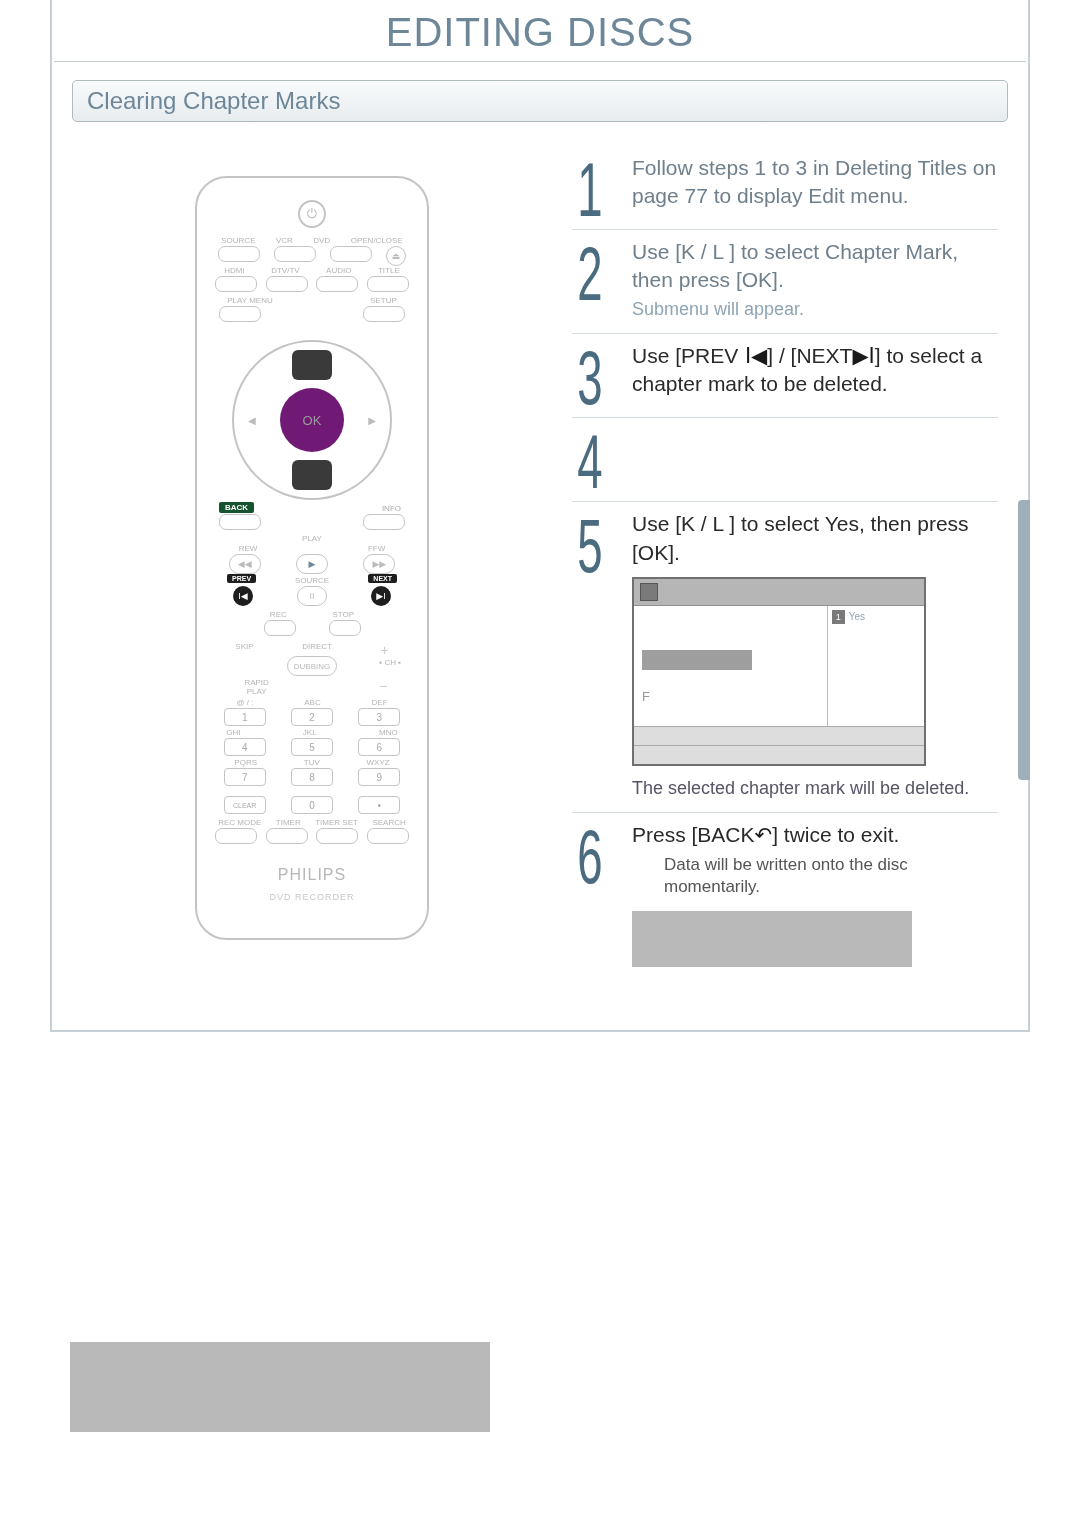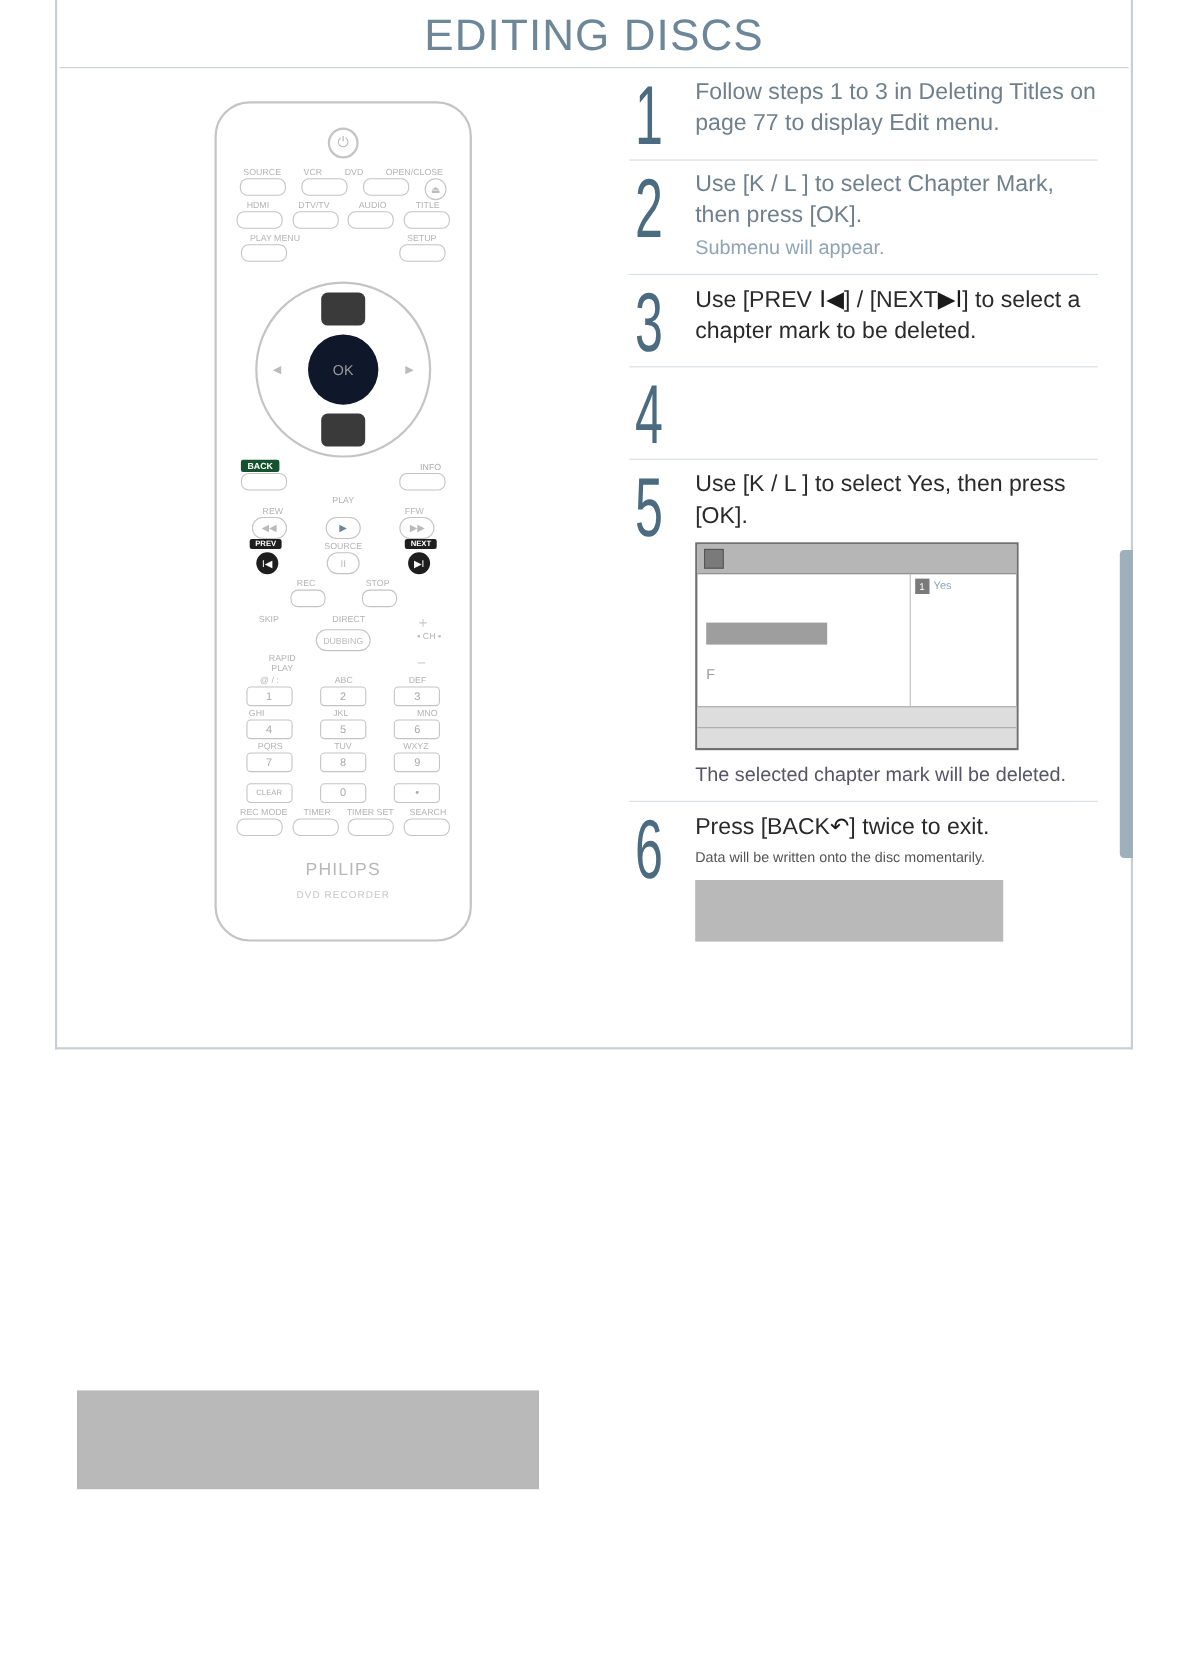--- a/index.html
+++ b/index.html
@@ -20,21 +20,21 @@
     width:1080px;
     margin:0 auto;
     background:var(--page-bg);
     position:relative;
   }
   .content-frame {
     box-sizing:border-box;
     margin: 0 50px;
     border:2px solid var(--frame-border);
     border-top:none;
-    padding-bottom:84px;
+    padding-bottom:51px;
     position:relative;
   }
   .heading {
     text-align:center;
     font-size:40px;
     letter-spacing:1px;
     color:var(--heading-color);
     padding:10px 0 6px 0;
     font-weight:400;
     border-bottom:1px solid var(--frame-border);
@@ -95,23 +95,24 @@
   }
   .step-body .main-text { color:#6f7f8c; }
   .step-body .sub {
     display:block;
     font-size:18px;
     color:#8ea4b4;
     margin-top:2px;
   }
   .step-body .fine {
     display:block;
-    font-size:13px;
+    font-size:17px;
     color:#555;
     margin-top:4px;
+    margin-left:32px;
   }
   .step-body .caption {
     display:block;
     font-size:18px;
     color:#556;
     margin-top:10px;
   }
   .step .darker { color:#2a2a2a; }
   .glyph { font-family: "DejaVu Sans", Arial, sans-serif; }
   .black { color:#1a1a1a; }
@@ -214,21 +215,21 @@
   }
   .remote .label-row{
     position:absolute;left:0;right:0;display:flex;justify-content:space-around;padding:0 14px;font-size:8px;color:#b4b4b4;
   }
   .remote .dpad {
     position:absolute;top:162px;left:50%;transform:translateX(-50%);
     width:156px;height:156px;border:2px solid var(--remote-stroke);border-radius:50%;background:#fff;
   }
   .remote .dpad .ok{
     position:absolute;top:50%;left:50%;transform:translate(-50%,-50%);
-    width:64px;height:64px;border-radius:50%;background:#0f172a;display:flex;align-items:center;justify-content:center;color:#9a9a9a;font-size:13px;
+    width:64px;height:64px;border-radius:50%;background:#701a75;display:flex;align-items:center;justify-content:center;color:#9a9a9a;font-size:13px;
   }
   .remote .dpad .arrow{
     position:absolute;width:40px;height:30px;background:#3a3a3a;border-radius:6px;
   }
   .remote .dpad .up{top:8px;left:50%;transform:translateX(-50%);}
   .remote .dpad .down{bottom:8px;left:50%;transform:translateX(-50%);}
   .remote .dpad .side-tri{
     position:absolute;color:#bbb;font-size:10px;
   }
   .remote .back-lbl{
@@ -252,20 +253,23 @@
   }
 </style>
 </head>
 <body>
 
 <div class="page">
   <div class="content-frame">
 
     <div class="heading">EDITING DISCS</div>
 
+    <div class="section-title-bar">
+      <span class="section-title">Clearing Chapter Marks</span>
+    </div>
 
     <div class="two-col">
       <div class="remote-col">
 
         <div class="remote">
           <div class="power">⏻</div>
 
           <div class="label-row" style="top:58px;">
             <span>SOURCE</span>
             <span>VCR</span>

